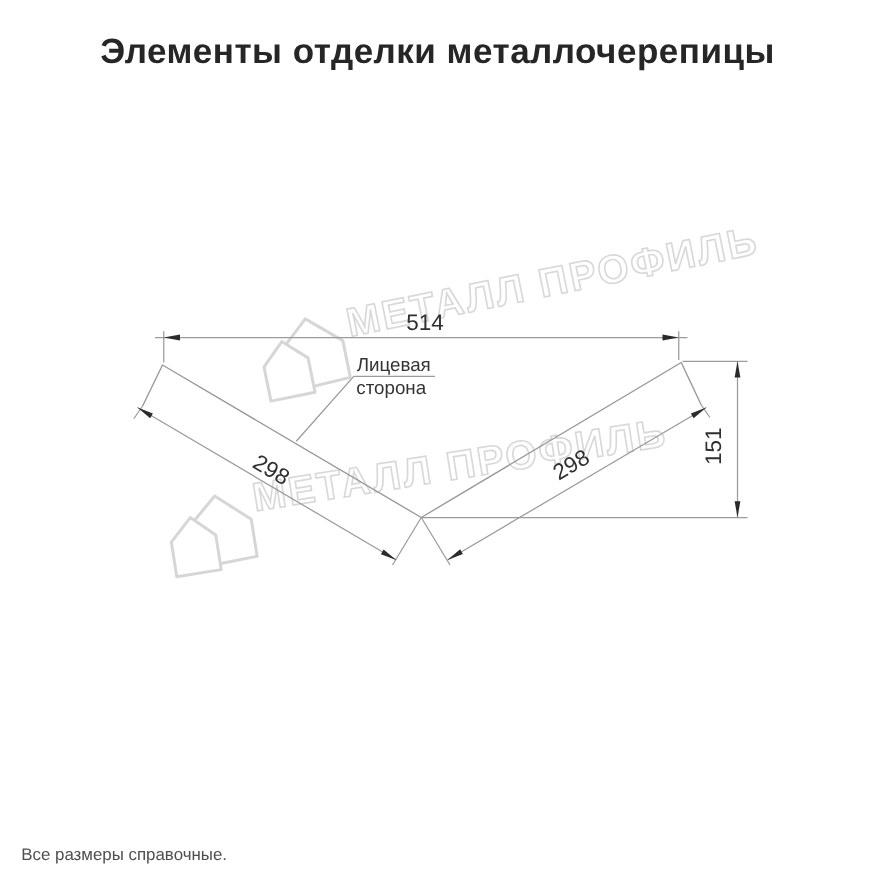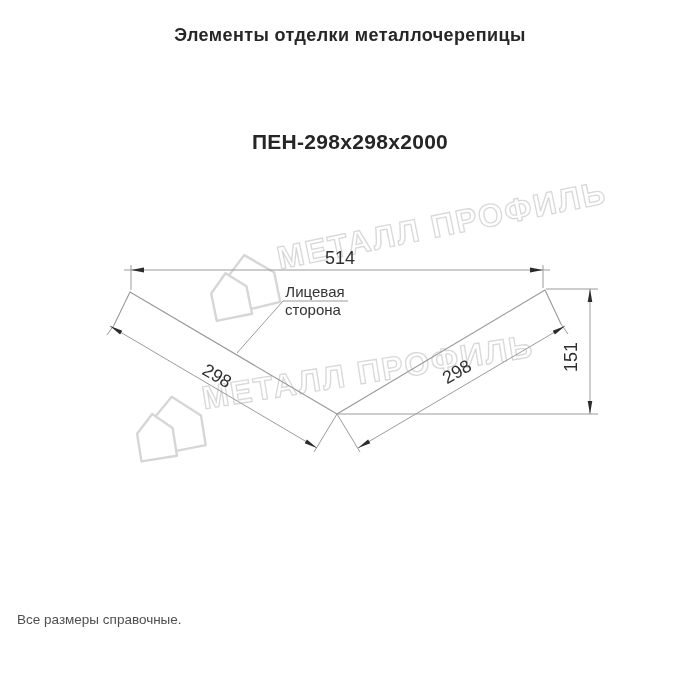--- a/index.html
+++ b/index.html
@@ -5,26 +5,26 @@
   html,body{margin:0;padding:0;}
   body{
     width:700px;height:700px;
     background:#ffffff;
     font-family:"Liberation Sans", sans-serif;
     position:relative;
     overflow:hidden;
   }
   .page{position:absolute;inset:0;width:700px;height:700px;background:#fff;}
   .hdr{position:absolute;left:0;width:700px;text-align:center;color:#262626;}
-  .t1{top:25px;font-size:18px;font-weight:bold;letter-spacing:0.4px;}
+  .t1{top:25px;font-size:28px;font-weight:bold;letter-spacing:0.4px;}
   .t2{top:74px;font-size:17.5px;font-weight:bold;line-height:23px;}
   .t3{top:130px;font-size:21px;font-weight:bold;letter-spacing:0.3px;}
   .diagram{position:absolute;left:0;top:0;width:700px;height:700px;}
   .footer{
-    position:absolute;left:17px;top:610px;
+    position:absolute;left:17px;top:674px;
     font-size:13.5px;line-height:20.5px;color:#4f4f4f;
   }
   
   .dln{stroke:#9b9b9b;stroke-width:1;fill:none;}
   .profile{stroke:#999999;stroke-width:1.1;fill:none;stroke-linejoin:round;}
   .arr{fill:#2b2b2b;stroke:none;}
   .dimtxt{fill:#2f2f2f;font-size:18px;font-family:"Liberation Sans",sans-serif;}
   .facetxt{fill:#333333;font-size:15px;font-family:"Liberation Sans",sans-serif;}
   .wm-house{stroke:#d0d0d0;stroke-width:2.4;stroke-linejoin:round;fill:none;}
   .wm-house-front{stroke:#d0d0d0;stroke-width:2.4;stroke-linejoin:round;fill:#ffffff;}
@@ -35,21 +35,20 @@
   }
 </style>
 </head>
 <body>
 
 <div class="page">
 
   <div class="hdr t1">Элементы отделки металлочерепицы</div>
   <div class="hdr t2">
   </div>
-  <div class="hdr t3">ПЕН-298х298х2000</div>
 
   <svg class="diagram" viewBox="0 0 700 700" xmlns="http://www.w3.org/2000/svg">
 
     <g transform="translate(206,268) rotate(-11.5)" opacity="0.85">
       <g>
         <path class="wm-house" d="M14,18 L40,-5 L66,18 L66,48 L14,50 Z"></path>
         <path class="wm-house-front" d="M0,26 L18,9 L36,26 L36,54 L0,54 Z"></path>
       </g>
       <text class="wm-text" x="72" y="16">МЕТАЛЛ ПРОФИЛЬ</text>
     </g>

